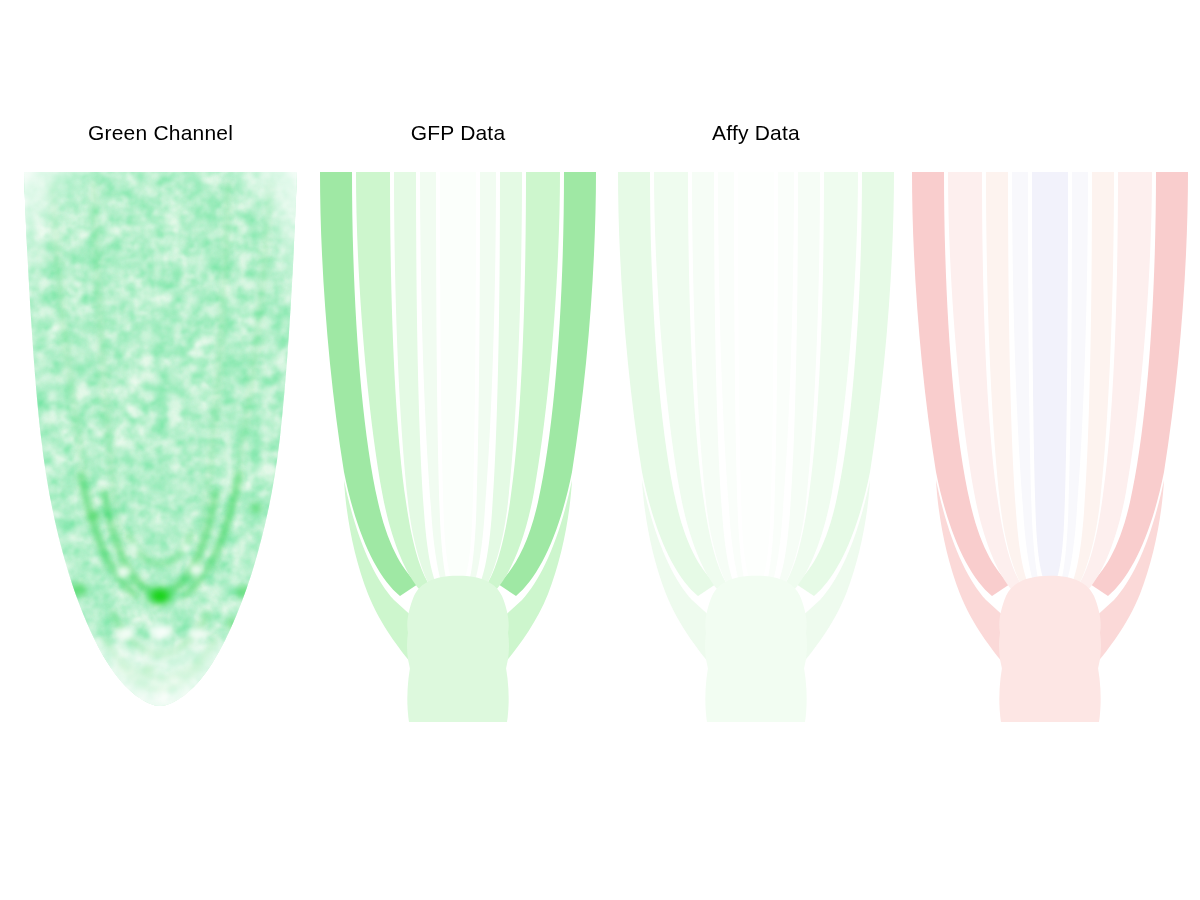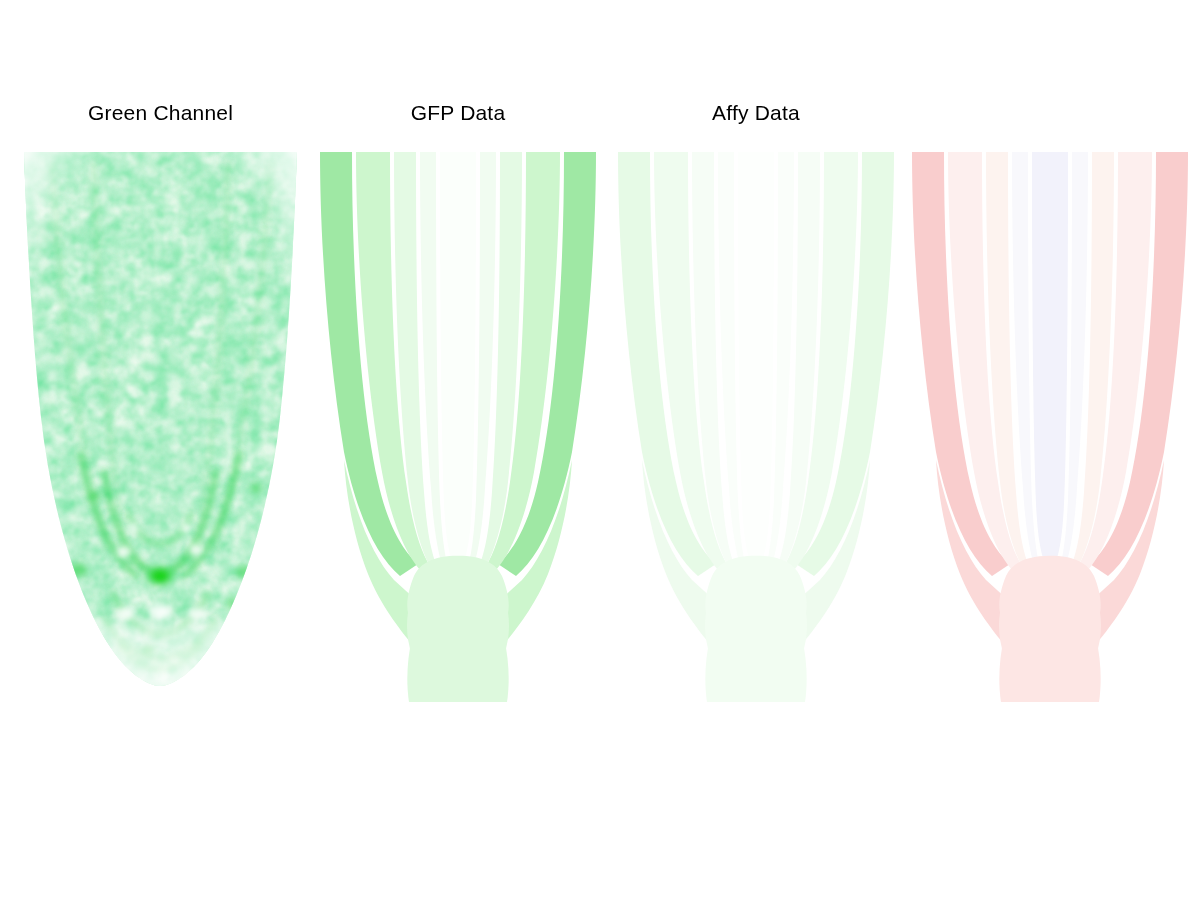--- a/index.html
+++ b/index.html
@@ -1,19 +1,19 @@
 <!DOCTYPE html>
 <html><head>
 <meta charset="utf-8">
 <style>
   html,body{margin:0;padding:0;background:#ffffff;}
   body{width:1200px;height:900px;position:relative;overflow:hidden;
        font-family:"Liberation Sans",sans-serif;}
   .figure{position:absolute;left:0;top:0;width:1200px;height:900px;background:#fff;}
-  .panel{position:absolute;top:102px;height:600px;}
+  .panel{position:absolute;top:122px;height:600px;}
   .panel-title{
     position:absolute;top:0;left:0;width:100%;
     text-align:center;font-size:21px;color:#000;
     font-family:"Liberation Sans",sans-serif;
     letter-spacing:0.2px;line-height:21px;
   }
   .panel-canvas{position:absolute;top:50px;left:0;width:100%;height:550px;}
   .panel-canvas svg{display:block;width:100%;height:100%;}
   
   #panel-green-channel{left:8px;width:305px;}

